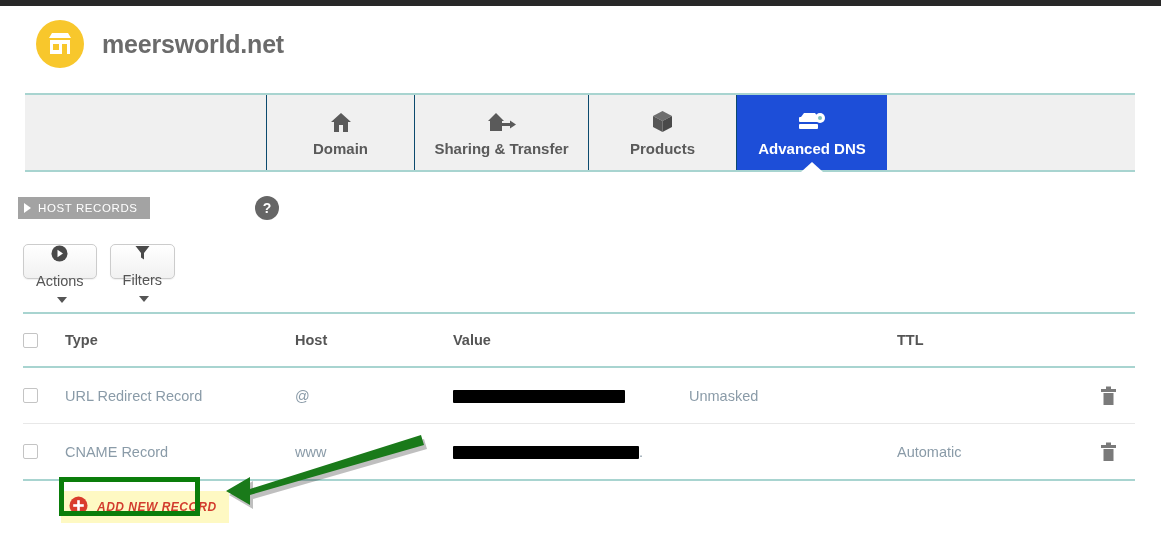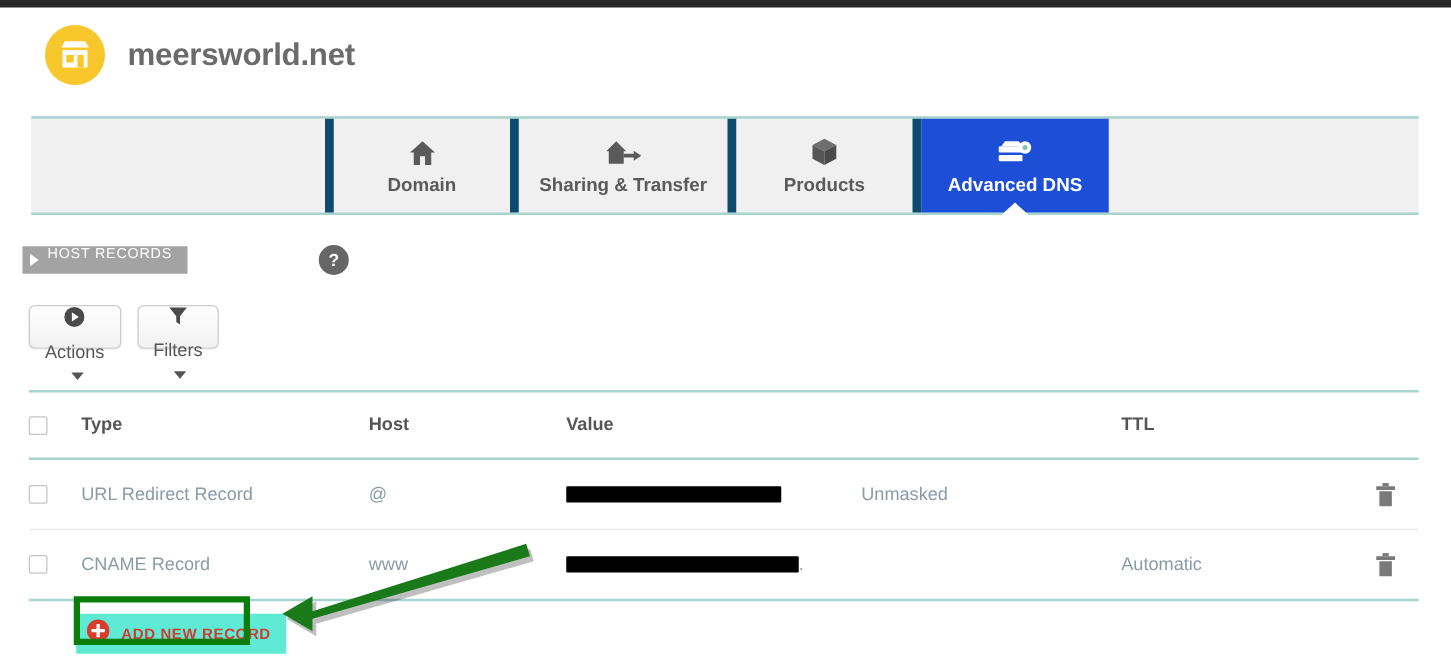--- a/index.html
+++ b/index.html
@@ -39,21 +39,21 @@
     background: #f0f0f0;
     border-top: 2px solid #a8d4d0;
     border-bottom: 2px solid #a8d4d0;
     display: flex;
   }
   .tab {
     position: relative;
     display: flex; flex-direction: column;
     align-items: center; justify-content: center;
     gap: 7px;
-    border-right: 7px solid #0c4a6e;
+    border-right: 1px solid #0c4a6e;
     color: #5a5a5a;
     font-size: 15px;
   }
   .tab:last-child { border-right: none; }
   .tab-spacer-left  { width: 242px; }
   .tab-domain       { width: 148px; }
   .tab-products     { width: 148px; }
   .tab-sharing      { width: 174px; }
   .tab-advanced     { width: 150px; }
   .tab-spacer-right { flex: 1; }
@@ -71,21 +71,21 @@
   }
   .tab-icon { height: 24px; display: flex; align-items: flex-end; }
   .tab-label { font-weight: bold; white-space: nowrap; }
 
   
   .section-banner {
     position: absolute; left: 18px; top: 197px;
     height: 22px; padding: 0 12px 0 20px;
     background: #a3a3a3; color: #ffffff;
     font-size: 11.5px; letter-spacing: 0.6px;
-    display: flex; 
+    display: flex; align-items: center;
   }
   .banner-arrow {
     position: absolute; left: 6px; top: 50%; transform: translateY(-50%);
     width: 0; height: 0;
     border-top: 5px solid transparent;
     border-bottom: 5px solid transparent;
     border-left: 7px solid #ffffff;
   }
   .help-badge {
     position: absolute; left: 255px; top: 196px;
@@ -158,23 +158,24 @@
   .redaction-2 { width: 186px; }
   .dot-after { color: #8a9ba8; font-size: 14.5px; }
 
   .del-btn { cursor: pointer; line-height: 0; }
 
   
   .add-row { position: relative; height: 58px; }
   .add-btn {
     position: absolute; left: 38px; top: 10px;
     height: 32px; padding: 0 12px 0 8px;
-    background: #5eead4;
+    background: #fef9c3;
     display: flex; align-items: center; gap: 9px;
     cursor: pointer;
+    font-style: italic;
   }
   .add-label {
     color: #d23c2e; font-size: 12px; font-weight: bold; letter-spacing: 0.5px;
   }
 
   
   .annot-box {
     position: absolute; left: 59px; top: 477px;
     width: 141px; height: 39px;
     border: 5px solid #0a7d0a;

